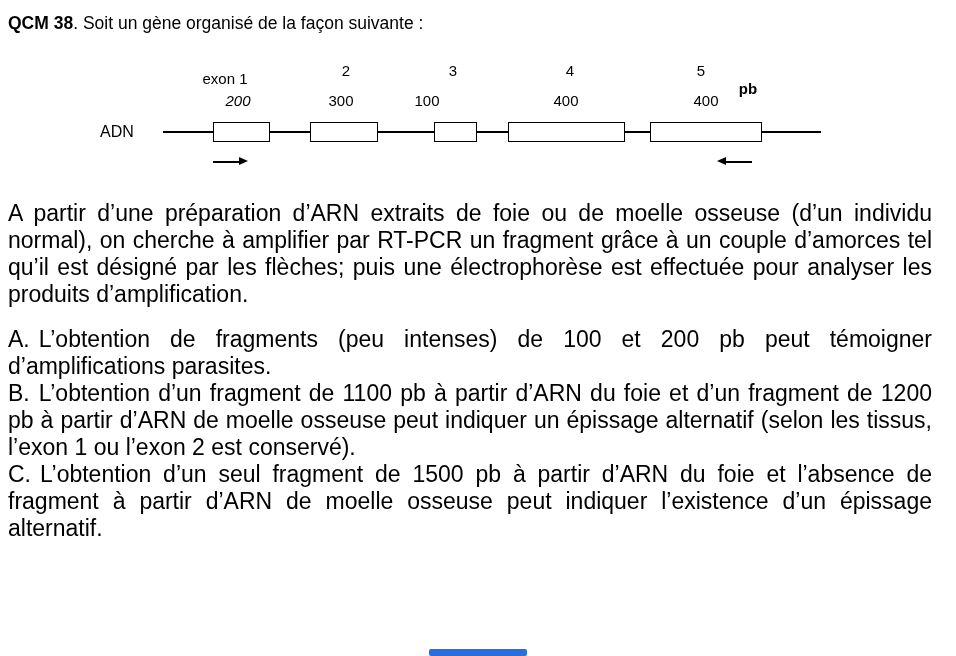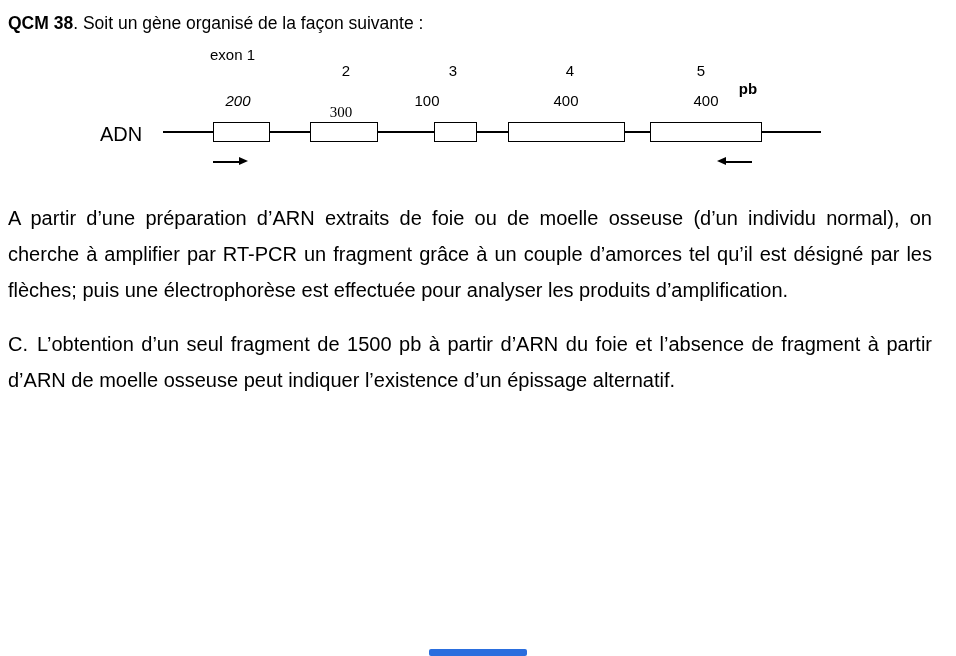--- a/index.html
+++ b/index.html
@@ -12,32 +12,32 @@
     overflow:hidden;
   }
   .page { position:absolute; inset:0; padding:10px 24px 0 8px; }
 
   .title { font-size:17.5px; line-height:26px; }
   .title b { font-weight:700; }
 
   
   .diagram { position:relative; height:150px; margin-top:8px; font-size:15px; }
   .dlabel { position:absolute; width:60px; text-align:center; white-space:nowrap; }
-  .n1 { left:187px; top:2px;text-align:right; }
+  .n1 { left:187px; top:26px; }
   .n2 { left:308px; top:18px; }
   .n3 { left:415px; top:18px; }
   .n4 { left:532px; top:18px; }
   .n5 { left:663px; top:18px; }
   .s1 { left:200px; top:48px;font-style:italic; }
-  .s2 { left:303px; top:60px;font-family:Liberation Serif, serif; }
+  .s2 { left:303px; top:48px; }
   .s3 { left:389px; top:48px; }
   .s4 { left:528px; top:48px; }
   .s5 { left:668px; top:48px; }
   .pb { left:710px; top:36px;font-weight:bold; }
-  .adn { position:absolute; left:92px; top:79px; font-size:20px; }
+  .adn { position:absolute; left:92px; top:79px; font-size:16px; }
   .dna-line { position:absolute; left:155px; top:87px; width:658px; height:1.5px; background:#000; }
   .exon-box {
     position:absolute; top:78px; height:20px;
     background:#fff; border:1.5px solid #000;
   }
   .b1 { left:205px; width:57px; }
   .b2 { left:302px; width:68px; }
   .b3 { left:426px; width:43px; }
   .b4 { left:500px; width:117px; }
   .b5 { left:642px; width:112px; }
@@ -47,21 +47,21 @@
     content:""; position:absolute; right:-9px; top:-4px;
     border-left:9px solid #000; border-top:4.5px solid transparent; border-bottom:4.5px solid transparent;
   }
   .arrow.left { left:718px; }
   .arrow.left::before {
     content:""; position:absolute; left:-9px; top:-4px;
     border-right:9px solid #000; border-top:4.5px solid transparent; border-bottom:4.5px solid transparent;
   }
 
   
-  .bodytext { font-size:20px; line-height:36px; text-align:justify; }
+  .bodytext { font-size:23px; line-height:27px; text-align:justify; }
   .intro { margin-top:6px; }
   .options { margin-top:18px; }
   .option { margin:0; }
   .letter { margin-right:9px; }
 
   
   .scroll-thumb {
     position:absolute; left:429px; bottom:0; width:98px; height:7px;
     background:#2a6ede; border-radius:2px;
   }
@@ -96,17 +96,19 @@
     <div class="exon-box b4"></div>
     <div class="exon-box b5"></div>
 
     <div class="arrow right"></div>
     <div class="arrow left"></div>
   </div>
 
   <p class="bodytext intro">A partir d’une préparation d’ARN extraits de foie ou de moelle osseuse (d’un individu normal), on cherche à amplifier par RT-PCR un fragment grâce à un couple d’amorces tel qu’il est désigné par les flèches; puis une électrophorèse est effectuée pour analyser les produits d’amplification.</p>
 
   <div class="options">
+    <p class="bodytext option"><span class="letter">A.</span><span>L’obtention de fragments (peu intenses) de 100 et 200 pb peut témoigner d’amplifications parasites.</span></p>
+    <p class="bodytext option"><span class="letter">B.</span><span>L’obtention d’un fragment de 1100 pb à partir d’ARN du foie et d’un fragment de 1200 pb à partir d’ARN de moelle osseuse peut indiquer un épissage alternatif (selon les tissus, l’exon 1 ou l’exon 2 est conservé).</span></p>
     <p class="bodytext option"><span class="letter">C.</span><span>L’obtention d’un seul fragment de 1500 pb à partir d’ARN du foie et l’absence de fragment à partir d’ARN de moelle osseuse peut indiquer l’existence d’un épissage alternatif.</span></p>
   </div>
 
   <div class="scroll-thumb"></div>
 </div>
 
 </body></html>

